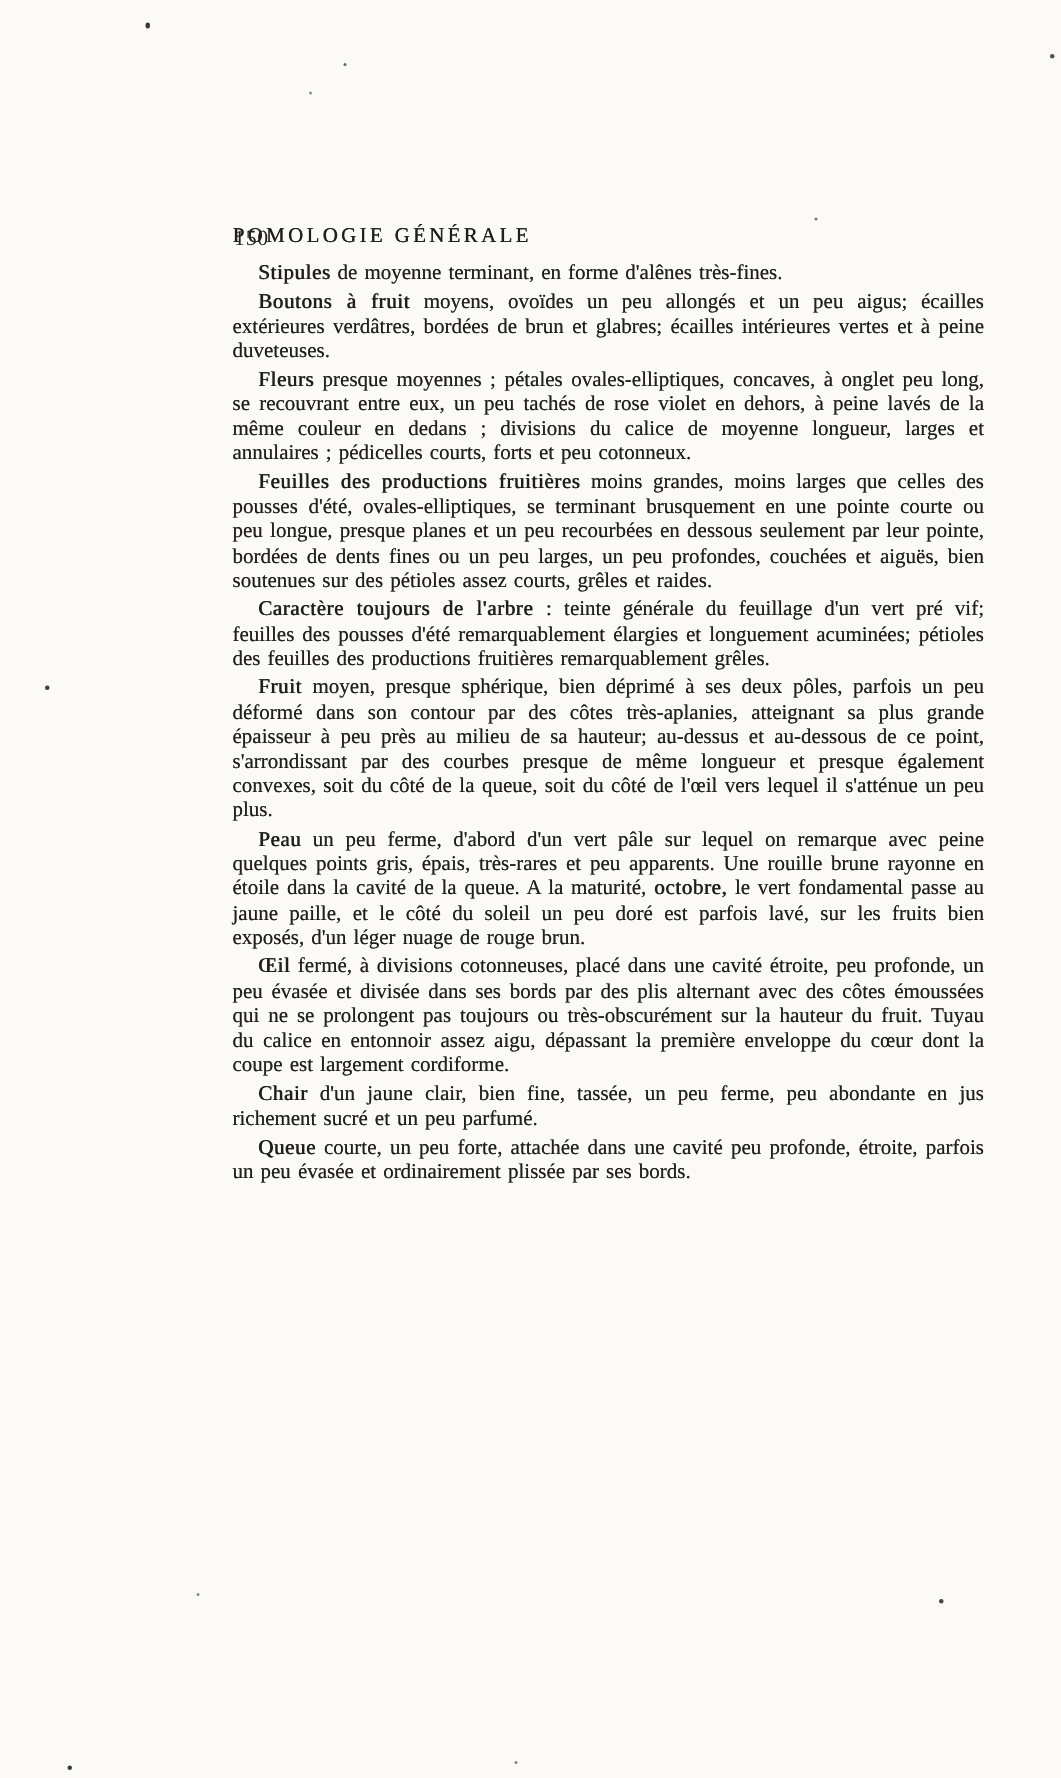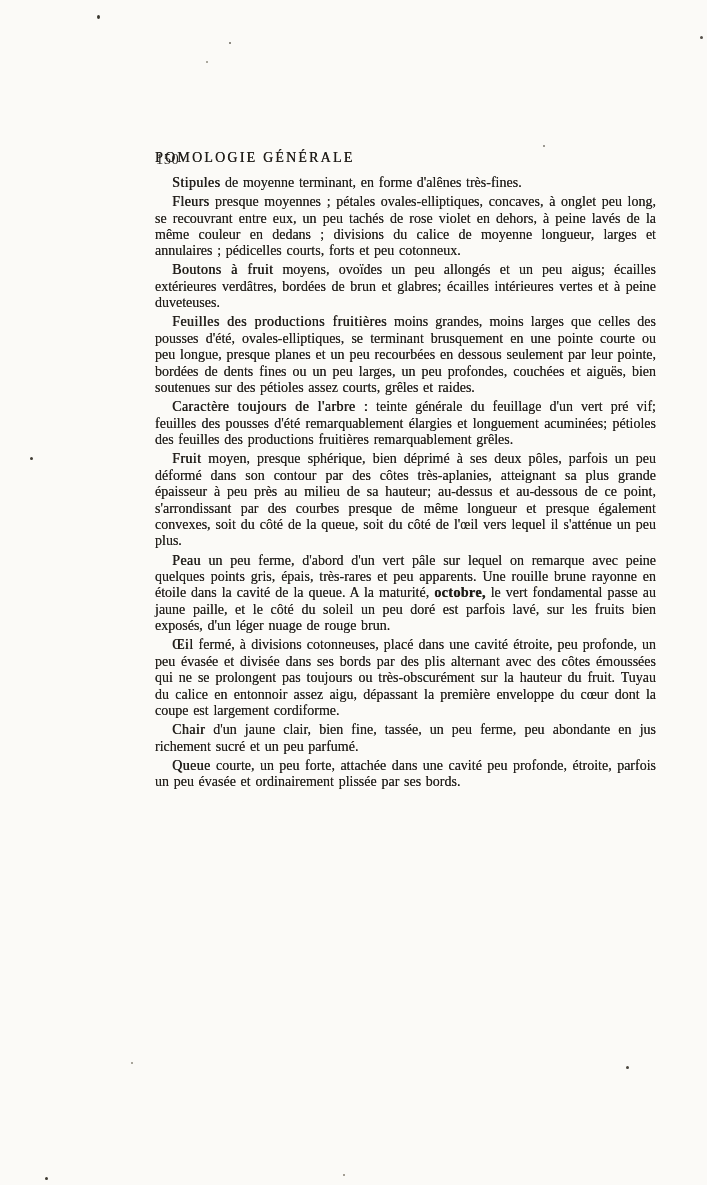--- a/index.html
+++ b/index.html
@@ -28,41 +28,41 @@
 
   .text-block {
     position: absolute; left: 155px; top: 175px; width: 501px;
     text-align: justify;
     font-size: 14px; line-height: 16.45px;
     word-spacing: 1.2px;
     text-shadow: 0 0 0.35px rgba(25,22,18,0.75);
   }
   .para { margin: 0 0 2.6px 0; text-indent: 17px; }
   .lead  { font-weight: normal; letter-spacing: 0.4px; text-shadow: 0.45px 0 currentColor; }
-  .bold-mid { font-weight: bold; letter-spacing: 0.4px; text-shadow: 0.45px 0 currentColor; margin-top: 32px; }
+  .bold-mid { font-weight: normal; letter-spacing: 0.4px; text-shadow: 0.45px 0 currentColor; margin-top: 32px; }
 
   .speck { position: absolute; border-radius: 50%; }
 </style>
 </head>
 <body>
 
 <div class="page">
 
   <div class="running-head">
     <span class="page-number">150</span>
     <div class="running-title">POMOLOGIE GÉNÉRALE</div>
   </div>
 
   <div class="text-block">
 
     <p class="para"><b class="lead">Stipules</b> <span>de moyenne terminant, en forme d'alênes très-fines.</span></p>
 
+    <p class="para"><b class="lead">Boutons à fruit</b> <span>moyens, ovoïdes un peu allongés et un peu aigus; écailles extérieures verdâtres, bordées de brun et glabres; écailles intérieures vertes et à peine duveteuses.</span></p>
+
     <p class="para"><b class="lead">Fleurs</b> <span>presque moyennes ; pétales ovales-elliptiques, concaves, à onglet peu long, se recouvrant entre eux, un peu tachés de rose violet en dehors, à peine lavés de la même couleur en dedans ; divisions du calice de moyenne longueur, larges et annulaires ; pédicelles courts, forts et peu cotonneux.</span></p>
-
-    <p class="para"><b class="lead">Boutons à fruit</b> <span>moyens, ovoïdes un peu allongés et un peu aigus; écailles extérieures verdâtres, bordées de brun et glabres; écailles intérieures vertes et à peine duveteuses.</span></p>
 
     <p class="para"><b class="lead">Feuilles des productions fruitières</b> <span>moins grandes, moins larges que celles des pousses d'été, ovales-elliptiques, se terminant brusquement en une pointe courte ou peu longue, presque planes et un peu recourbées en dessous seulement par leur pointe, bordées de dents fines ou un peu larges, un peu profondes, couchées et aiguës, bien soutenues sur des pétioles assez courts, grêles et raides.</span></p>
 
     <p class="para"><b class="lead">Caractère toujours de l'arbre :</b> <span>teinte générale du feuillage d'un vert pré vif; feuilles des pousses d'été remarquablement élargies et longuement acuminées; pétioles des feuilles des productions fruitières remarquablement grêles.</span></p>
 
     <p class="para"><b class="lead">Fruit</b> <span>moyen, presque sphérique, bien déprimé à ses deux pôles, parfois un peu déformé dans son contour par des côtes très-aplanies, atteignant sa plus grande épaisseur à peu près au milieu de sa hauteur; au-dessus et au-dessous de ce point, s'arrondissant par des courbes presque de même longueur et presque également convexes, soit du côté de la queue, soit du côté de l'œil vers lequel il s'atténue un peu plus.</span></p>
 
     <p class="para"><b class="lead">Peau</b> <span>un peu ferme, d'abord d'un vert pâle sur lequel on remarque avec peine quelques points gris, épais, très-rares et peu apparents. Une rouille brune rayonne en étoile dans la cavité de la queue. A la maturité,</span> <b class="bold-mid">octobre,</b> <span>le vert fondamental passe au jaune paille, et le côté du soleil un peu doré est parfois lavé, sur les fruits bien exposés, d'un léger nuage de rouge brun.</span></p>
 
     <p class="para"><b class="lead">Œil</b> <span>fermé, à divisions cotonneuses, placé dans une cavité étroite, peu profonde, un peu évasée et divisée dans ses bords par des plis alternant avec des côtes émoussées qui ne se prolongent pas toujours ou très-obscurément sur la hauteur du fruit. Tuyau du calice en entonnoir assez aigu, dépassant la première enveloppe du cœur dont la coupe est largement cordiforme.</span></p>

